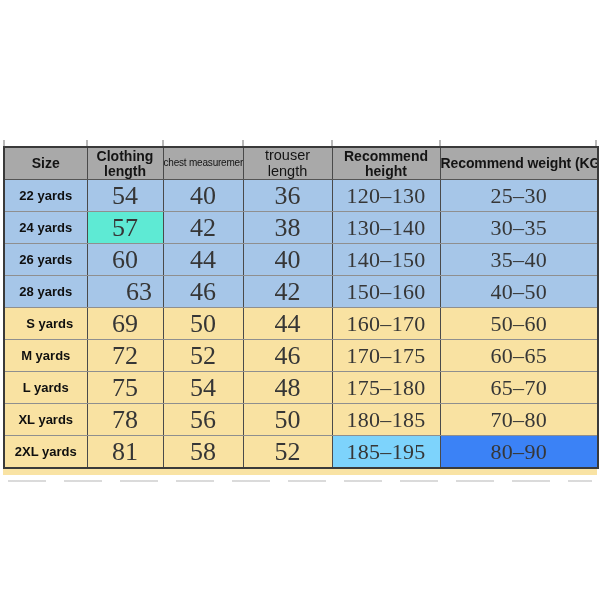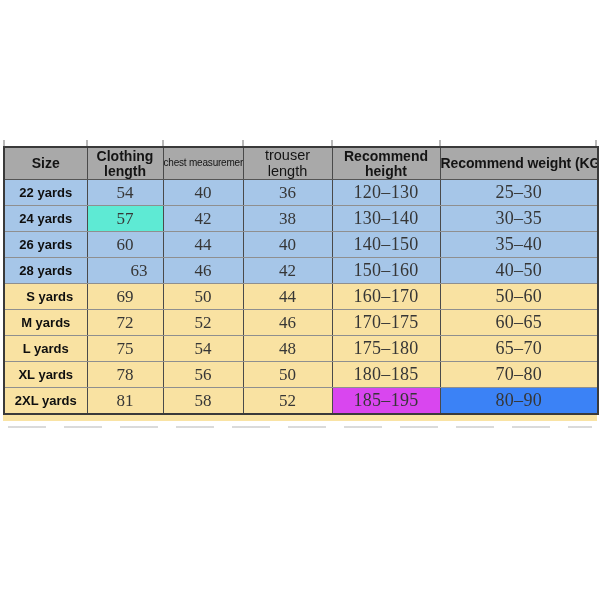--- a/index.html
+++ b/index.html
@@ -22,27 +22,27 @@
     font-size:18px;font-weight:700;color:#0d0d0d;letter-spacing:0.2px;
   }
   tr.header-row th{
     height:29px;background:#a9a9a9;color:#141414;
     font-size:14px;font-weight:700;line-height:1.08;
     border-bottom:1px solid #555555;
   }
   tr.header-row th.h-chest{font-size:10px;font-weight:400;letter-spacing:-0.2px;white-space:nowrap;}
   tr.header-row th.h-trouser{font-weight:500;font-size:14.5px;}
   tr.header-row th.h-weight{white-space:nowrap;font-size:14px;letter-spacing:-0.1px;}
-  tr.data-row{height:26px;}
+  tr.data-row{height:32px;}
   tr.data-row td{
     border-top:1px solid #8f8f8f;border-bottom:1px solid #8f8f8f;
     font-family:"Liberation Serif","DejaVu Serif",serif;
-    font-size:17px;color:#363636;
+    font-size:26px;color:#363636;
   }
-  tr.data-row td.range-cell{font-size:18px;letter-spacing:0.3px;}
+  tr.data-row td.range-cell{font-size:22px;letter-spacing:0.3px;}
   tr.data-row td.size-cell{
     font-family:"Liberation Sans","DejaVu Sans",sans-serif;
     font-size:13px;font-weight:700;color:#0f0f0f;
   }
   .yellow-sliver{width:594px;height:6px;background:#f9e3a4;}
   .ghost-line{
     width:584px;height:2px;margin:5px auto 0 auto;opacity:0.85;
     background:repeating-linear-gradient(90deg,#d4d4d4 0px,#d4d4d4 38px,transparent 38px,transparent 56px);
   }
 </style>
@@ -142,20 +142,20 @@
           <td style="background: rgb(249, 226, 162);">56</td>
           <td style="background: rgb(249, 226, 162);">50</td>
           <td class="range-cell" style="background: rgb(249, 226, 162);">180–185</td>
           <td class="range-cell" style="background: rgb(249, 226, 162);">70–80</td>
         </tr>
         <tr class="data-row">
           <td class="size-cell" style="background: rgb(249, 226, 162);">2XL yards</td>
           <td style="background: rgb(249, 226, 162);">81</td>
           <td style="background: rgb(249, 226, 162);">58</td>
           <td style="background: rgb(249, 226, 162);">52</td>
-          <td class="range-cell" style="background: #d946ef;">185–195</td>
+          <td class="range-cell" style="background: #7dd3fc;">185–195</td>
           <td class="range-cell" style="background: #3b82f6; margin-left: 20px;">80–90</td>
         </tr>
       </tbody>
   </table>
   <div class="yellow-sliver"></div>
   <div class="ghost-line"></div>
 </div>
 
 </body></html>

